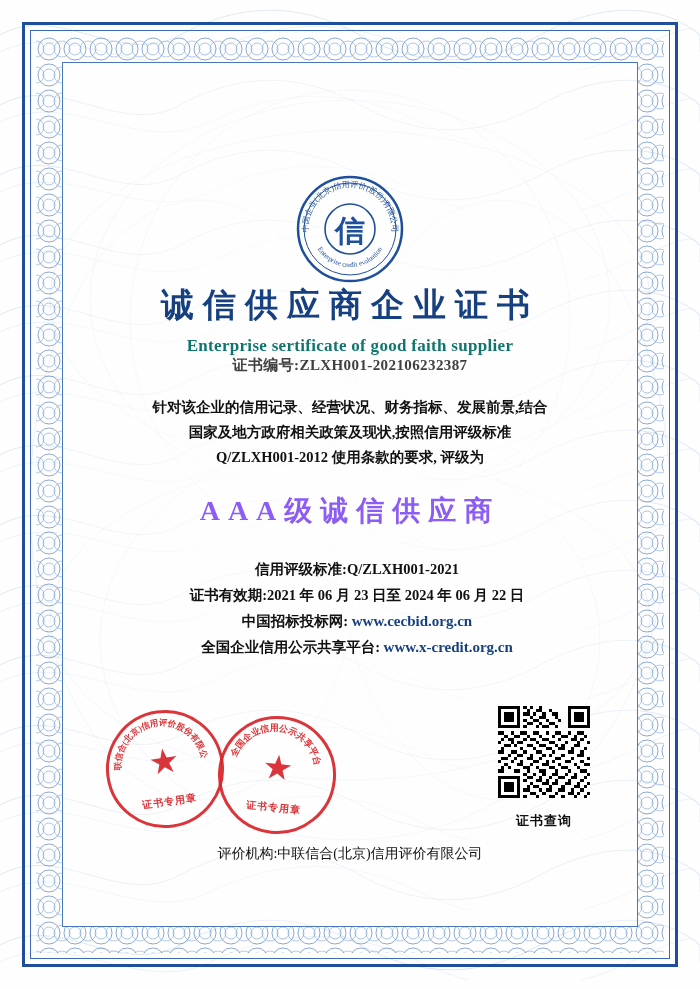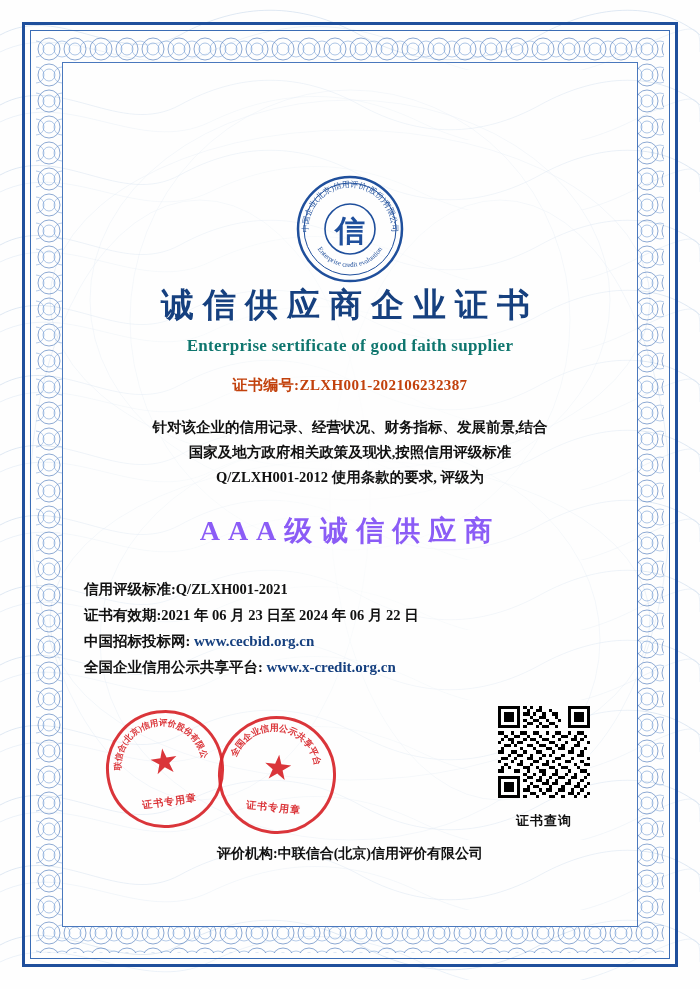--- a/index.html
+++ b/index.html
@@ -91,23 +91,22 @@
   .title-en {
     margin-top: 8px;
     font-size: 17px;
     font-weight: bold;
     color: #0f766e;
     font-family: "Liberation Serif", serif;
     letter-spacing: 0.3px;
   }
 
   .cert-no {
-    margin-top: 20px;
     font-size: 15px;
-    color: #c2410c;
+    color: #404040;
     font-weight: bold;
     letter-spacing: 0.4px;
   }
 
   .company {
     margin-top: 22px;
     font-size: 27px;
     font-weight: bold;
     color: #16407f;
     letter-spacing: 2px;
@@ -126,21 +125,21 @@
   .grade {
     margin-top: 22px;
     font-size: 28px;
     font-weight: bold;
     color: #8b5cf6;
     letter-spacing: 8px;
   }
 
   .details {
     margin-top: 26px;
-    text-align: left;
+    text-align: center;
     padding-left: 14px;
   }
   .details .row {
     font-size: 14.5px;
     font-weight: bold;
     color: #111;
     line-height: 26px;
     white-space: nowrap;
   }
   .details .row .url {
@@ -206,21 +205,21 @@
     letter-spacing: 1px;
   }
 
   .issuer {
     position: absolute;
     left: 0;
     right: 0;
     top: 775px;
     text-align: center;
     font-size: 14px;
-    font-weight: bold;
+    font-weight: normal;
     color: #111;
   }
 </style>
 </head>
 <body>
 
 <div class="cert">
 
   <svg class="guilloche-bg" viewBox="0 0 700 989" preserveAspectRatio="none">
     <defs>

